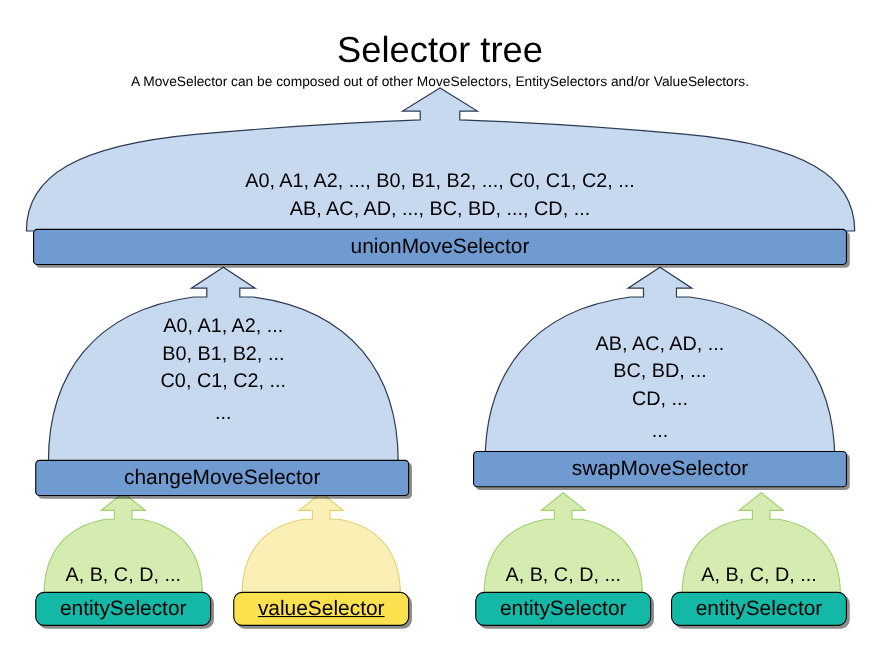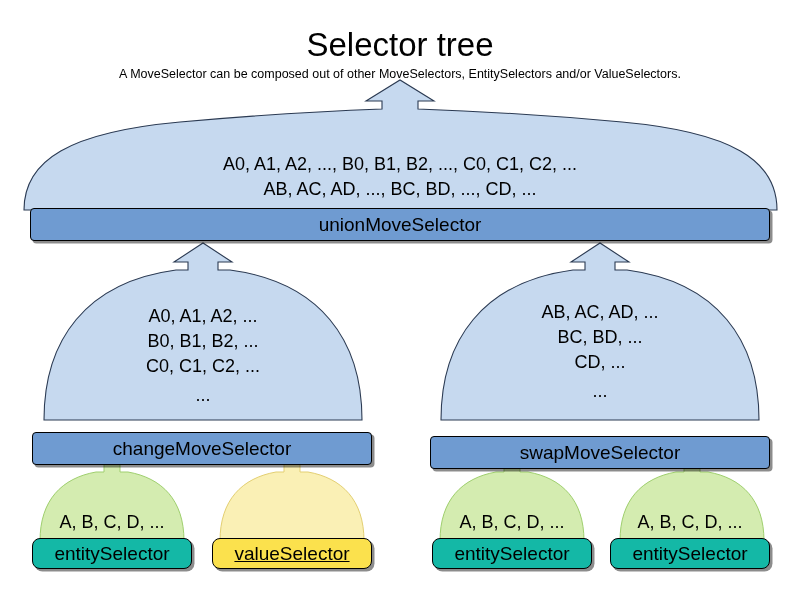--- a/index.html
+++ b/index.html
@@ -158,21 +158,21 @@
          L 708,472
          C 742,478 764,500 764,541
          Z" fill="#d4ecb0" stroke="#9fcf6e" stroke-width="1"></path>
   </svg>
 
   <div class="balloon-text" style="left:0; top:152px; width:800px;">
     <div>A0, A1, A2, ..., B0, B1, B2, ..., C0, C1, C2, ...</div>
     <div>AB, AC, AD, ..., BC, BD, ..., CD, ...</div>
   </div>
 
-  <div class="balloon-text" style="left:44px; top:304px; width:318px;">
+  <div class="balloon-text" style="left:44px; top:284px; width:318px;">
     <div>A0, A1, A2, ...</div>
     <div>B0, B1, B2, ...</div>
     <div>C0, C1, C2, ...</div>
     <div style="margin-top:4px;">...</div>
   </div>
 
   <div class="balloon-text" style="left:441px; top:300px; width:318px;">
     <div>AB, AC, AD, ...</div>
     <div>BC, BD, ...</div>
     <div>CD, ...</div>
@@ -189,25 +189,25 @@
   </div>
 
   <div class="balloon-text" style="left:610px; top:510px; width:160px;">
     <div>A, B, C, D, ...</div>
   </div>
 
   <div class="node-bar bar-blue" style="left:30px; top:208px; width:740px; height:33px;">
     <span class="bar-label">unionMoveSelector</span>
   </div>
 
-  <div class="node-bar bar-blue" style="left:32px; top:432px; width:340px; height:33px;">
+  <div class="node-bar bar-blue" style="left:32px; top:418px; width:340px; height:33px;">
     <span class="bar-label">changeMoveSelector</span>
   </div>
 
-  <div class="node-bar bar-blue" style="left:430px; top:436px; width:340px; height:33px;">
+  <div class="node-bar bar-blue" style="left:430px; top:410px; width:340px; height:33px;">
     <span class="bar-label">swapMoveSelector</span>
   </div>
 
   <div class="node-bar bar-green" style="left:32px; top:538px; width:160px; height:31px;">
     <span class="bar-label">entitySelector</span>
   </div>
 
   <div class="node-bar bar-yellow" style="left:212px; top:538px; width:160px; height:31px;">
     <span class="bar-label">valueSelector</span>
   </div>

